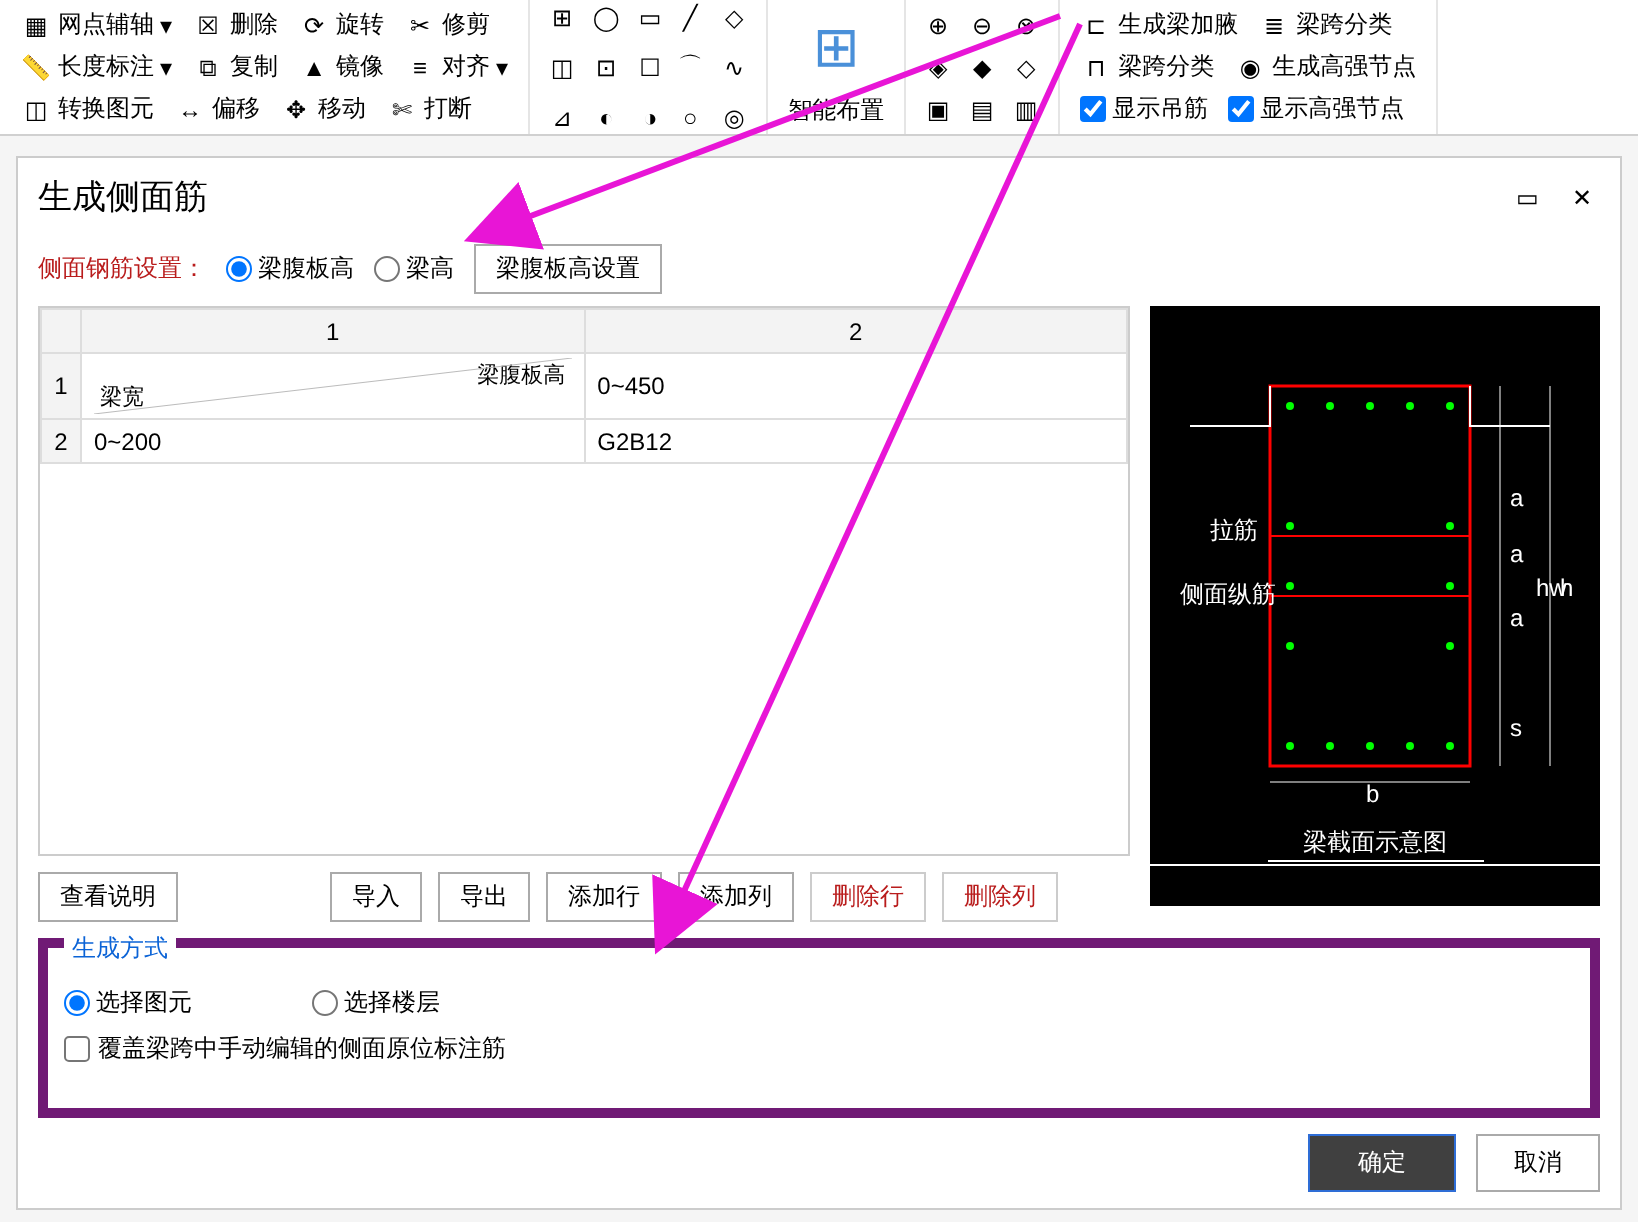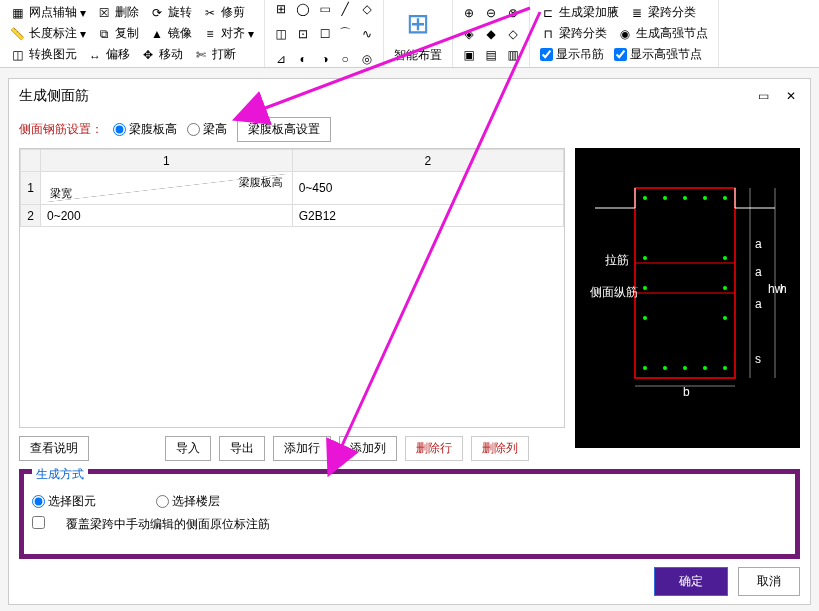--- a/index.html
+++ b/index.html
@@ -6,28 +6,28 @@
   body { background: #f5f5f5; width: 819px; height: 611px; overflow: hidden; position: relative; }
   .ribbon { background: #fff; border-bottom: 1px solid #d0d0d0; height: 68px; display: flex; }
   .ribbon-group { padding: 2px 8px; display: flex; flex-direction: column; border-right: 1px solid #e5e5e5; }
   .ribbon-row { display: flex; gap: 6px; align-items: center; height: 22px; }
   .ribbon-item { display: flex; align-items: center; gap: 3px; padding: 1px 2px; cursor: pointer; white-space: nowrap; }
   .ribbon-icon { width: 16px; height: 16px; display: inline-flex; align-items: center; justify-content: center; }
   .big-icon { width: 40px; height: 40px; display: flex; align-items: center; justify-content: center; }
   .chk { width: 13px; height: 13px; }
   .dialog { position: absolute; top: 78px; left: 8px; right: 8px; bottom: 6px; background: #fff; border: 1px solid #ccc; display: flex; flex-direction: column; padding: 8px 10px; }
   .dlg-title { display: flex; justify-content: space-between; align-items: center; padding-bottom: 6px; }
-  .dlg-title .title-text { font-size: 14px; }
+  .dlg-title .title-text { font-size: 17px; }
   .dlg-title .win-btns { display: flex; gap: 14px; }
   .win-btn { width: 14px; height: 14px; cursor: pointer; }
   .radio-row { display: flex; align-items: center; gap: 10px; padding: 6px 0; }
   .radio-row label { display: flex; align-items: center; gap: 3px; cursor: pointer; }
   .link { color: #b91c1c; }
   .btn { background: #fff; border: 1px solid #aaa; padding: 3px 10px; cursor: pointer; }
-  .btn-primary { background: #4c1d95; color: #fff; border: 1px solid #2e6dd6; padding: 5px 24px; }
+  .btn-primary { background: #404040; color: #fff; border: 1px solid #2e6dd6; padding: 5px 24px; }
   .btn-sec { padding: 5px 18px; }
   .btn-disabled { color: #b91c1c; border-color: #ccc; }
   .content-row { display: flex; gap: 10px; flex: 1; min-height: 0; }
   .table-wrap { flex: 1; border: 1px solid #ccc; overflow: auto; }
   table { border-collapse: collapse; width: 100%; }
   th, td { border: 1px solid #ddd; padding: 2px 6px; text-align: left; height: 22px; background: #fff; }
   th { background: #f3f3f3; font-weight: normal; text-align: center; }
   th.rownum { width: 20px; background: #f3f3f3; text-align: center; }
   .diag-cell { position: relative; height: 28px; }
   .diag-cell .tr { position: absolute; top: 1px; right: 3px; font-size: 11px; }
@@ -276,20 +276,21 @@
         <text x="180" y="128" fill="#fff" font-size="10">a</text>
         <text x="193" y="145" fill="#fff" font-size="10">hw</text>
         <text x="180" y="160" fill="#fff" font-size="10">a</text>
         <text x="205" y="145" fill="#fff" font-size="10">h</text>
         <text x="180" y="215" fill="#fff" font-size="10">s</text>
         <text x="108" y="248" fill="#fff" font-size="11">b</text>
         <line x1="60" y1="238" x2="160" y2="238" stroke="#fff" stroke-width="0.5"></line>
         <line x1="175" y1="40" x2="175" y2="230" stroke="#fff" stroke-width="0.5"></line>
         <line x1="200" y1="40" x2="200" y2="230" stroke="#fff" stroke-width="0.5"></line>
       </svg>
+      <div class="preview-caption"><span>梁截面示意图</span></div>
     </div>
   </div>
 
   <div class="toolbar">
     <button class="btn">查看说明</button>
     <div style="width:60px"></div>
     <button class="btn">导入</button>
     <button class="btn">导出</button>
     <button class="btn">添加行</button>
     <button class="btn">添加列</button>
@@ -304,21 +305,21 @@
         <label>
             <input type="radio" name="gm" checked="" style="">
             <span>选择图元</span>
           </label>
         <div style="width:40px"></div>
         <label>
             <input type="radio" name="gm" style="">
             <span>选择楼层</span>
           </label>
       </div>
-      <label style="display:flex;gap:21px;">
+      <label style="display:flex;align-items:center;gap:4px;">
         <input type="checkbox" class="chk" style="">
         <span>覆盖梁跨中手动编辑的侧面原位标注筋</span>
       </label>
     </div>
   </div>
 
   <div class="footer">
     <button class="btn btn-primary">确定</button>
     <button class="btn btn-sec">取消</button>
   </div>

